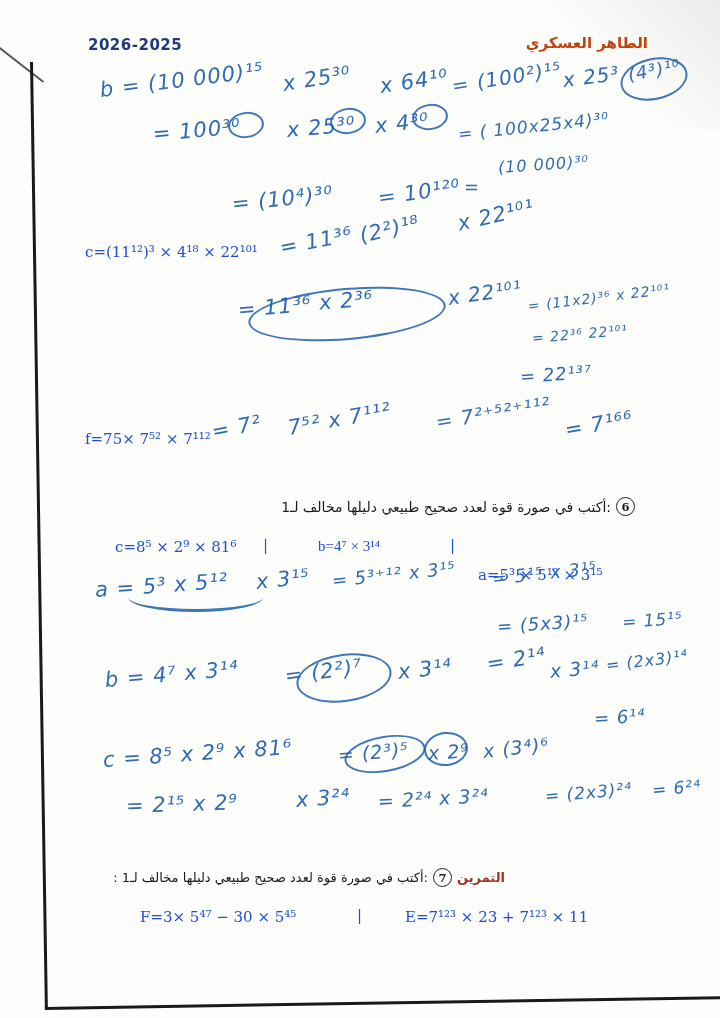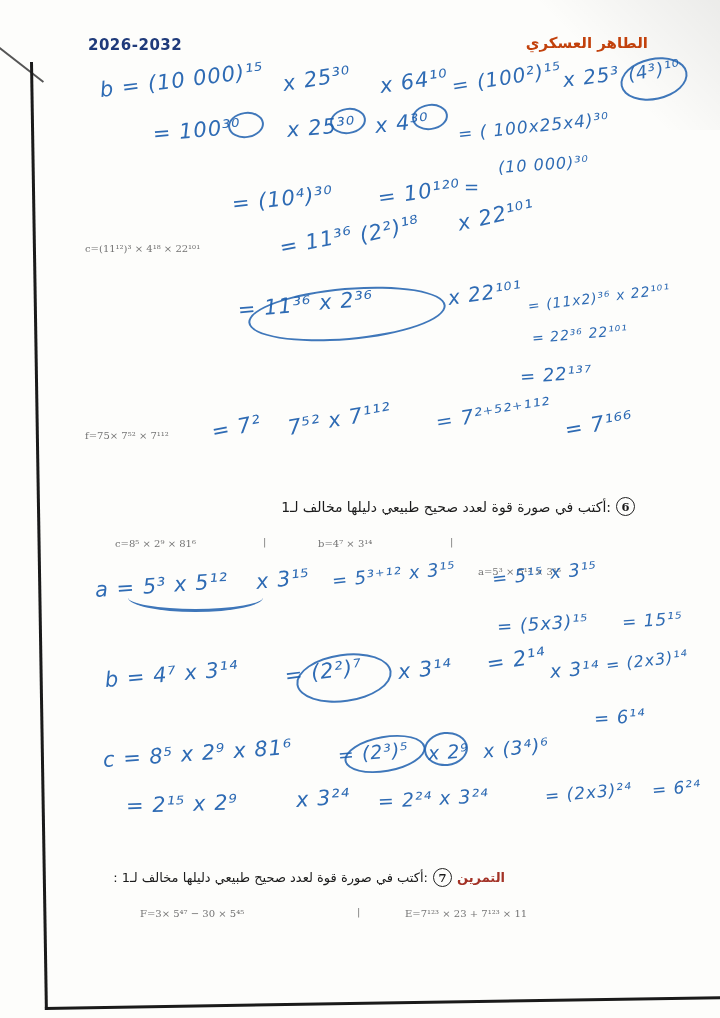--- a/index.html
+++ b/index.html
@@ -27,27 +27,27 @@
     font-family:"DejaVu Sans", sans-serif; font-weight:bold;
     font-size:15px; color:#1f3a7a; letter-spacing:0.5px;
   }
   .header-name {
     position:absolute; right:72px; top:34px; direction:rtl;
     font-family:"DejaVu Sans", sans-serif; font-weight:bold;
     font-size:15px; color:#c2410c;
   }
   .printed {
     position:absolute; font-family:"DejaVu Serif","Liberation Serif",serif;
-    color:#737373; font-size:10px; white-space:nowrap;
+    color:#1d4ed8; font-size:15px; white-space:nowrap;
   }
   .expr-c { left:85px; top:243px; }
   .expr-f { left:85px; top:430px; }
   .ex6-c  { left:115px; top:538px; }
   .ex6-div1 { left:263px; top:536px; }
-  .ex6-b  { left:318px; top:538px; }
+  .ex6-b  { left:318px; top:538px;font-family:Liberation Serif, serif; }
   .ex6-div2 { left:450px; top:536px; }
   .ex6-a  { left:478px; top:538px;margin-top:28px; }
   .ex7-F  { left:140px; top:908px; }
   .ex7-div { left:357px; top:906px; }
   .ex7-E  { left:405px; top:908px; }
   .arabic-line {
     position:absolute; direction:rtl;
     font-family:"DejaVu Sans", sans-serif; color:#1b1b1b;
     display:flex; align-items:center; gap:5px; white-space:nowrap;
   }
@@ -78,21 +78,21 @@
 </style>
 </head>
 <body>
 
 <div class="page">
 
   <div class="scan-shade"></div>
   <div class="corner-line"></div>
   <div class="frame"></div>
 
-  <span class="header-year">2026-2032</span>
+  <span class="header-year">2026-2025</span>
   <span class="header-name">الطاهر العسكري</span>
 
   <span class="printed expr-c">c=(11¹²)³ × 4¹⁸ × 22¹⁰¹</span>
   <span class="printed expr-f">f=75× 7⁵² × 7¹¹²</span>
 
   <div class="arabic-line ex6-heading">
     <span class="circled-num">6</span>
     <span>:أكتب في صورة قوة لعدد صحيح طبيعي دليلها مخالف لـ1</span>
   </div>
 

